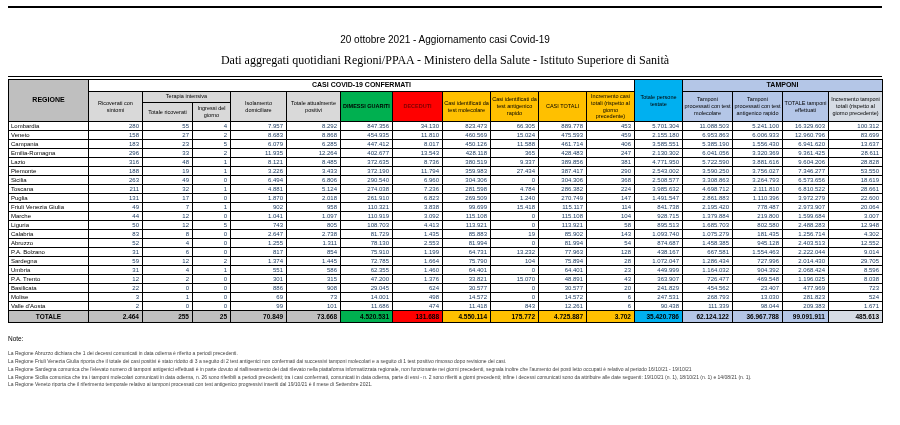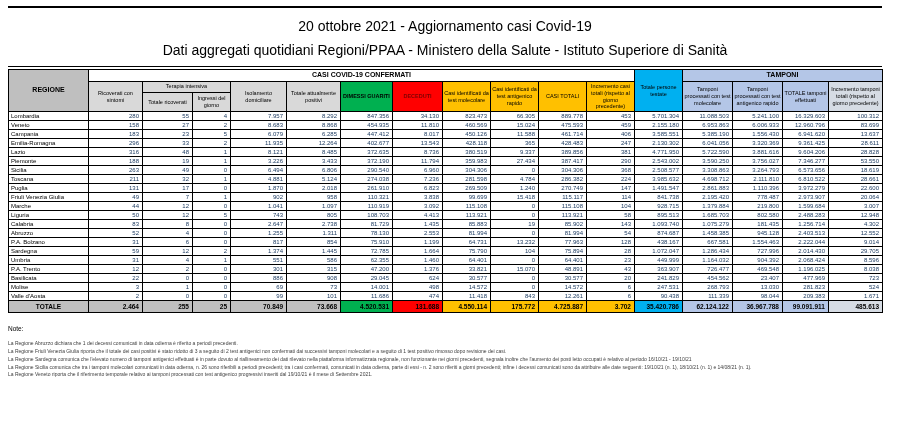--- a/index.html
+++ b/index.html
@@ -1,21 +1,21 @@
 <!DOCTYPE html>
 <html><head>
 <meta charset="utf-8">
 <style>
   html,body{margin:0;padding:0;width:900px;height:425px;background:#fff;overflow:hidden;
     font-family:"Liberation Sans",sans-serif;color:#000;}
   .page{padding:6px 8px 0 8px;}
   .titlebox{width:874px;border-top:2px solid #000;border-bottom:1px solid #000;
     text-align:center;padding:6px 0 8px 0;margin-bottom:2px;}
-  .titlebox .t1{font-size:14px;margin:4px 0 8px 0;}
-  .titlebox .t2{font-size:14px;}
+  .titlebox .t1{font-size:10px;margin:20px 0 8px 0;}
+  .titlebox .t2{font-size:12px;font-family:Liberation Serif, serif;}
   table{border-collapse:collapse;table-layout:fixed;}
   th,td{border:1px solid #000;overflow:hidden;}
   th{font-weight:normal;font-size:5.5px;text-align:center;vertical-align:middle;padding:1px;line-height:1.25;}
   .grp{font-weight:bold;font-size:7px;}
   .h-regione{background:#bfbfbf;font-weight:bold;font-size:7px;}
   .h-gray{background:#d9d9d9;}
   .h-green{background:#00b050;font-weight:bold;}
   .h-red{background:#ff0000;color:#7f0000;font-weight:bold;}
   .h-yellow{background:#ffc000;}
   .h-blue{background:#00b0f0;}

